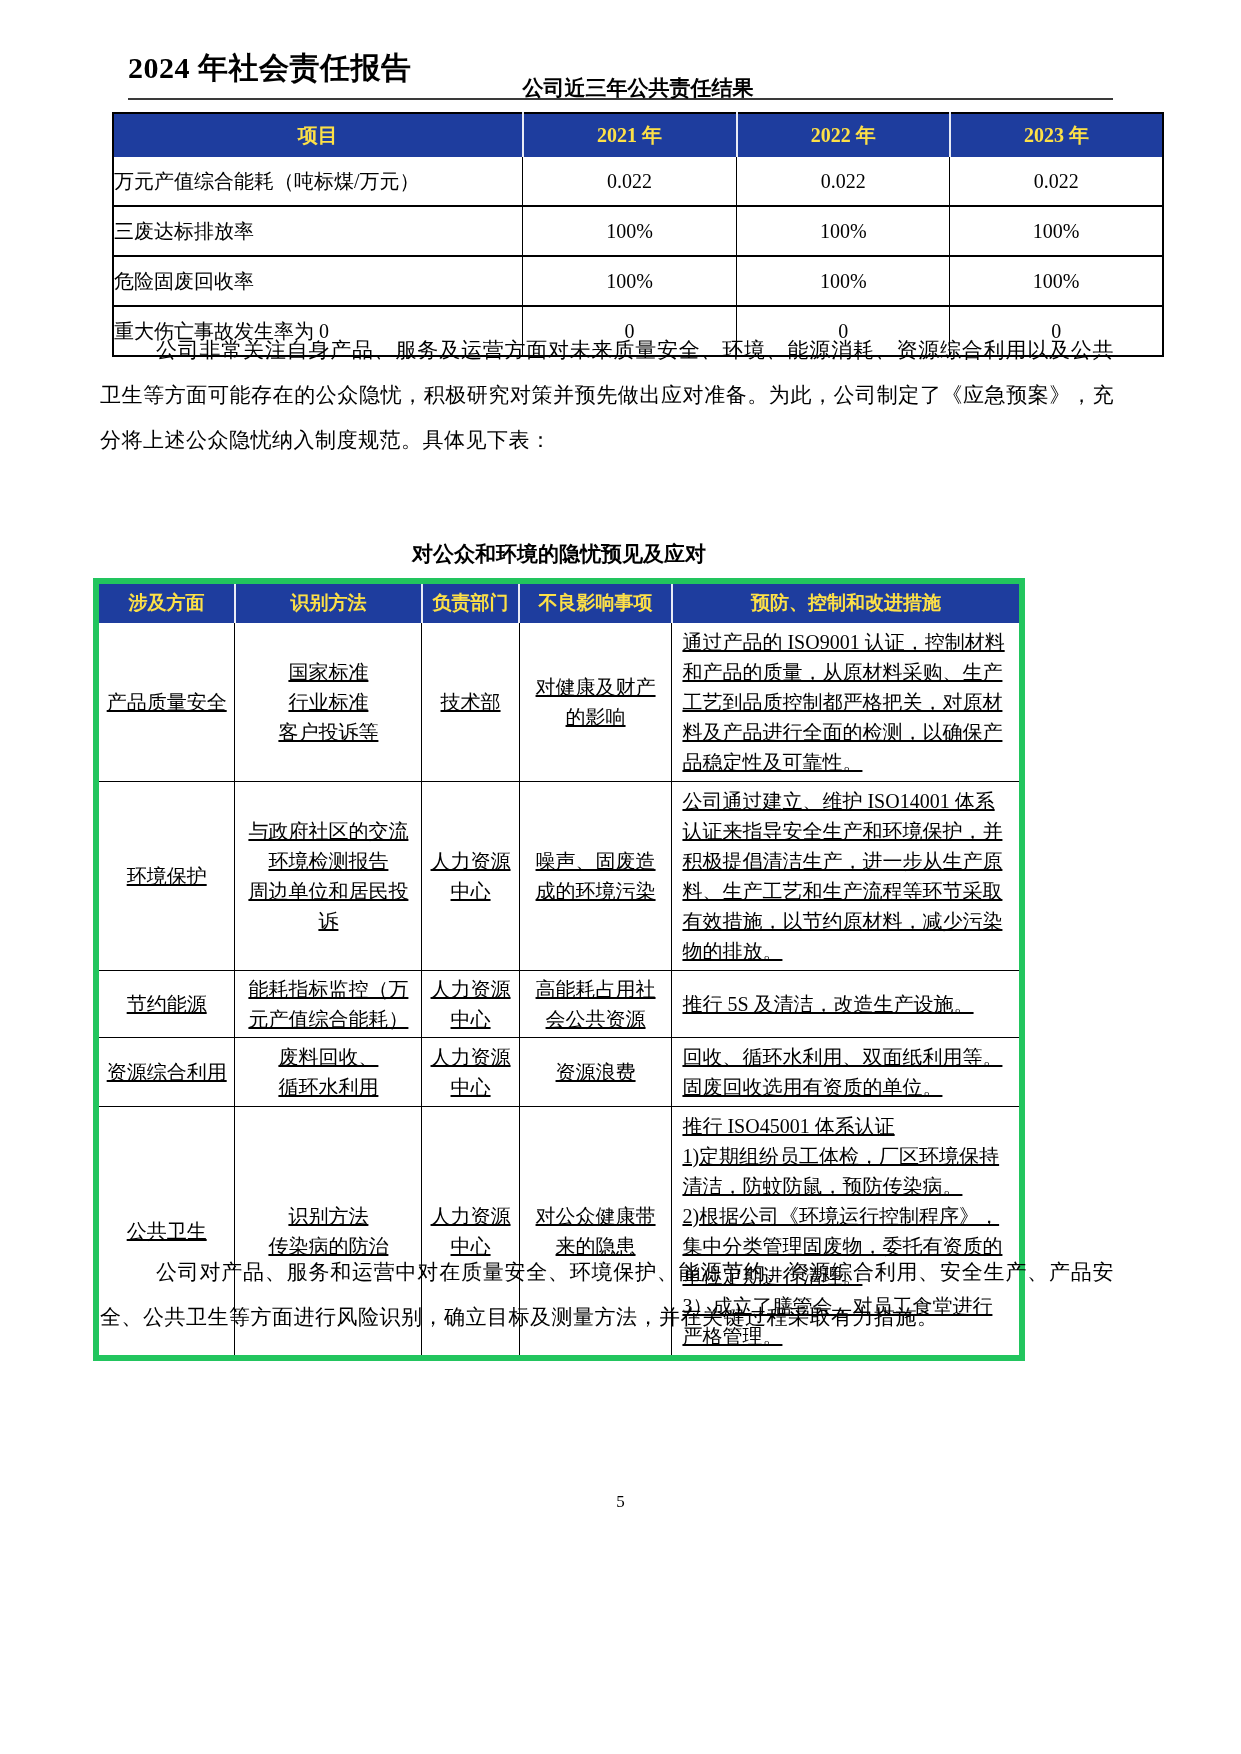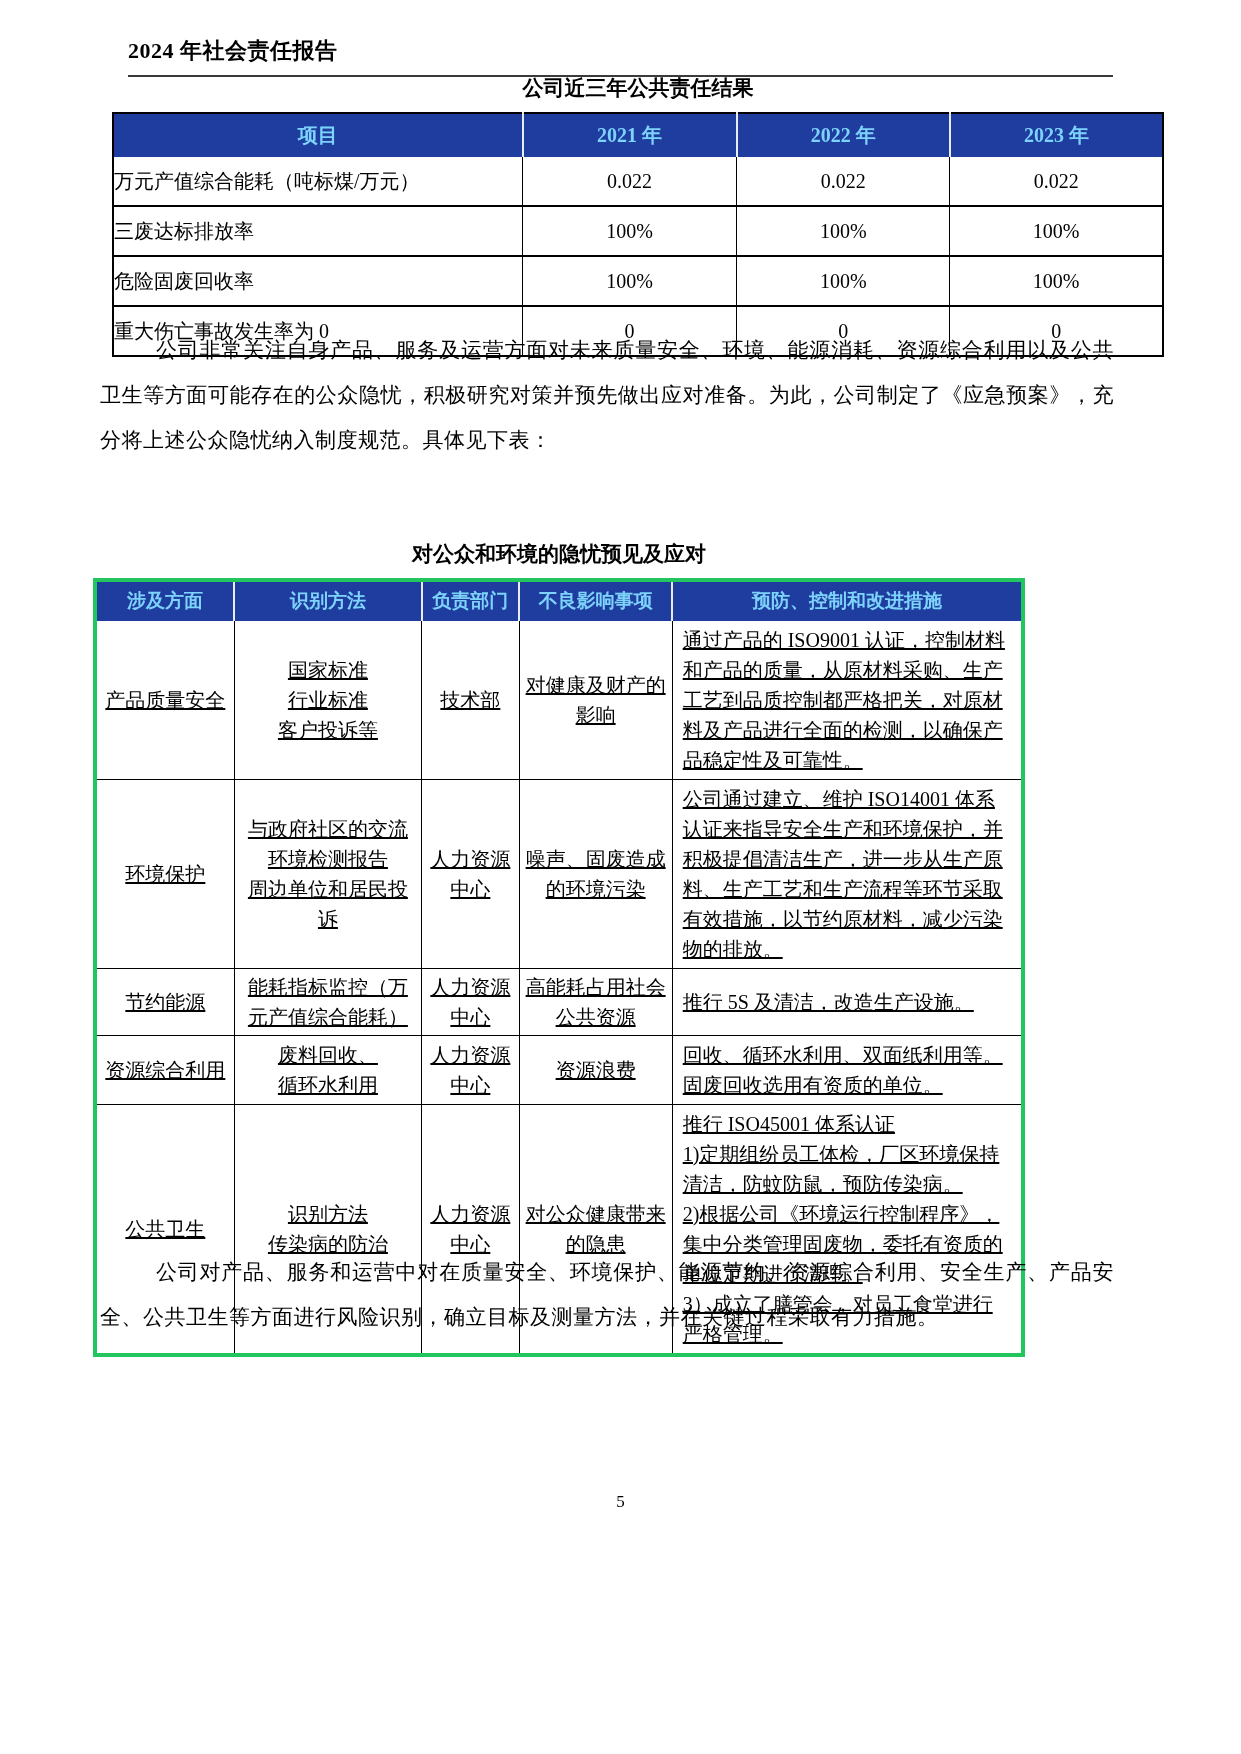--- a/index.html
+++ b/index.html
@@ -5,34 +5,34 @@
   html,body { margin:0; padding:0; }
   body {
     width:1241px; height:1754px; background:#ffffff; color:#000;
     font-family:"Liberation Serif","DejaVu Serif",serif;
     overflow:hidden; position:relative;
   }
   .page { position:absolute; inset:0; }
 
   
   .doc-header {
-    position:absolute; left:128px; top:36px; width:985px;
-    font-size:22px; font-weight:bold; letter-spacing:0.5px;
+    position:absolute; left:128px; top:48px; width:985px;
+    font-size:30px; font-weight:bold; letter-spacing:0.5px;
     border-bottom:2px solid #3a3a3a; padding-bottom:9px;
   }
 
   
   .tbl-title {
     text-align:center; font-weight:bold; font-size:21px; margin:0 0 10px 0;
   }
 
   
   table { border-collapse:collapse; width:100%; table-layout:fixed; }
   th {
-    background:var(--hdr-bg); color:#7dd3fc; font-weight:bold;
+    background:var(--hdr-bg); color:#fde047; font-weight:bold;
     border:1px solid var(--hdr-bg); border-left:2px solid #e8ebf5;
   }
   th:first-child { border-left:1px solid var(--hdr-bg); }
   td {
     border:1px solid #000; background:#fff;
     white-space:pre-line; word-break:break-all;
   }
 
   
   #t1wrap { position:absolute; left:112px; top:74px; width:1052px; }
@@ -46,21 +46,21 @@
   .para {
     position:absolute; left:100px; width:1014px;
     font-size:21px; line-height:45px; text-align:justify;
     text-indent:56px; letter-spacing:0.5px;
   }
   #para1 { top:328px; }
   #para2 { top:1250px; }
 
   
   #t2wrap { position:absolute; left:93px; top:540px; width:932px; }
-  .t2 { border:4px solid #22c55e; }
+  .t2 { border:6px solid #22c55e; }
   .t2 th { height:36px; font-size:19px; text-align:center; }
   .t2 td {
     font-size:20px; line-height:30px; text-align:center;
     vertical-align:middle; padding:3px 6px;text-decoration:underline;
   }
   .t2 td:last-child { text-align:left; padding:4px 10px; }
   .t2 tbody tr:nth-child(1) { height:145px; }
   .t2 tbody tr:nth-child(2) { height:145px; }
   .t2 tbody tr:nth-child(3) { height:60px; }
   .t2 tbody tr:nth-child(4) { height:63px; }

